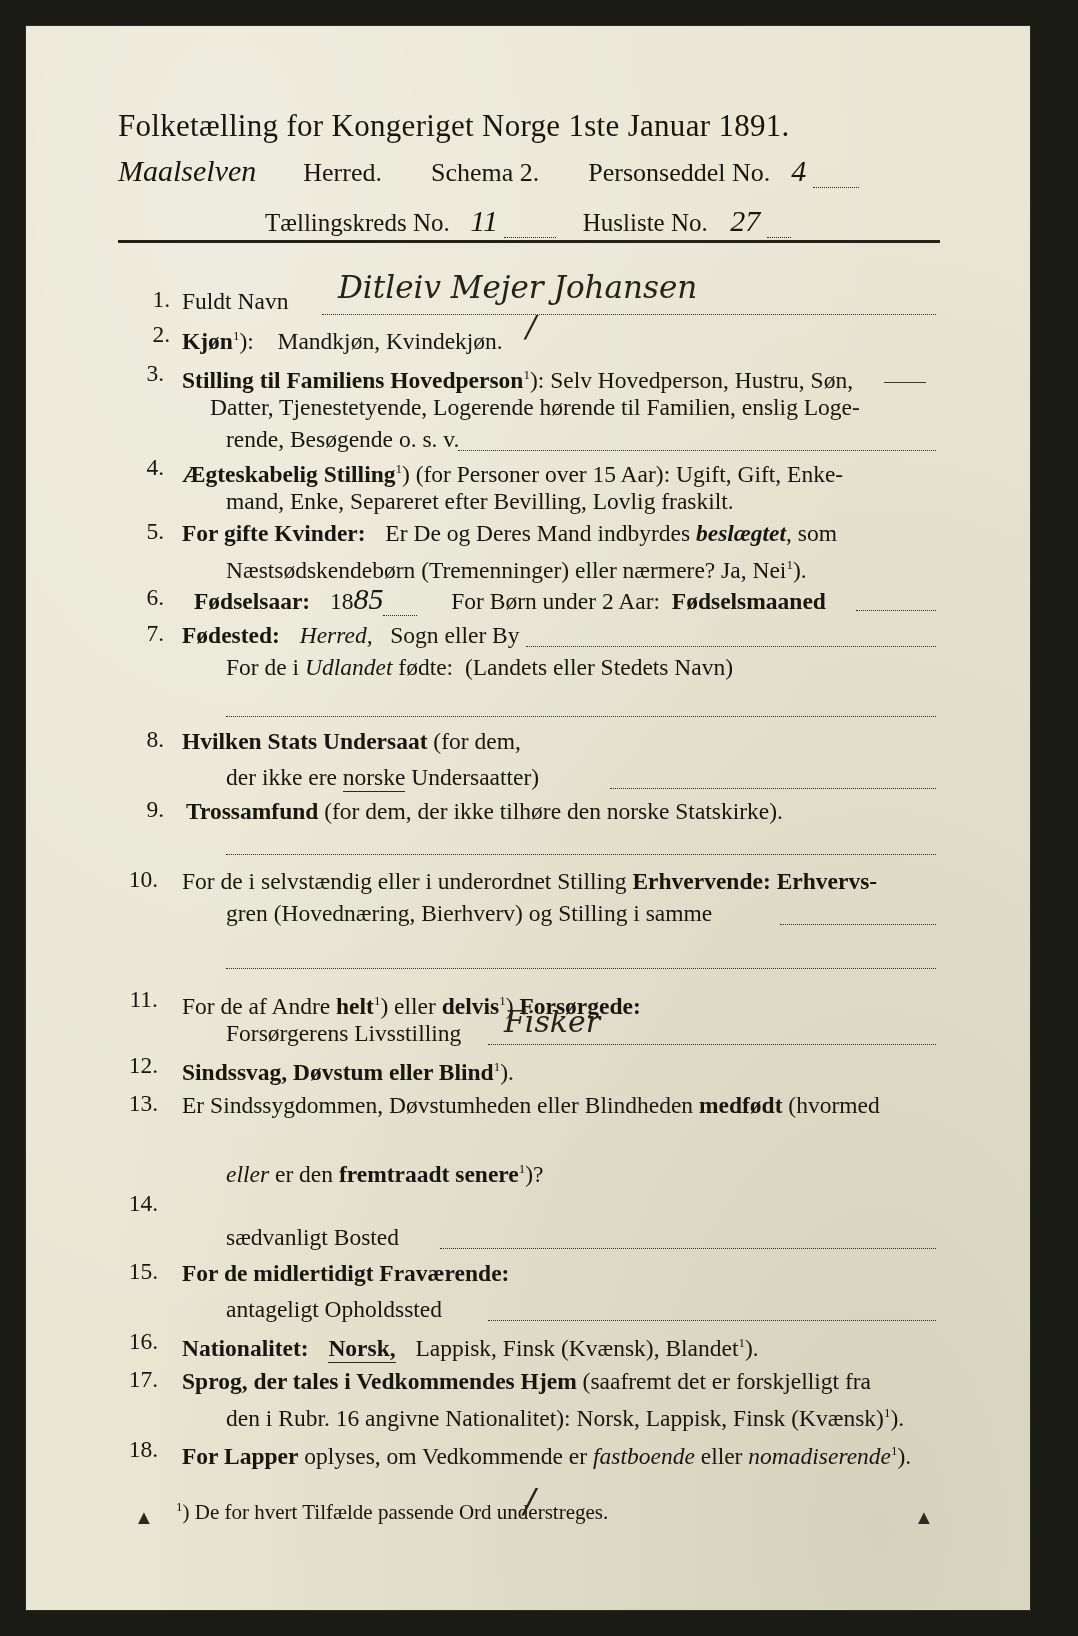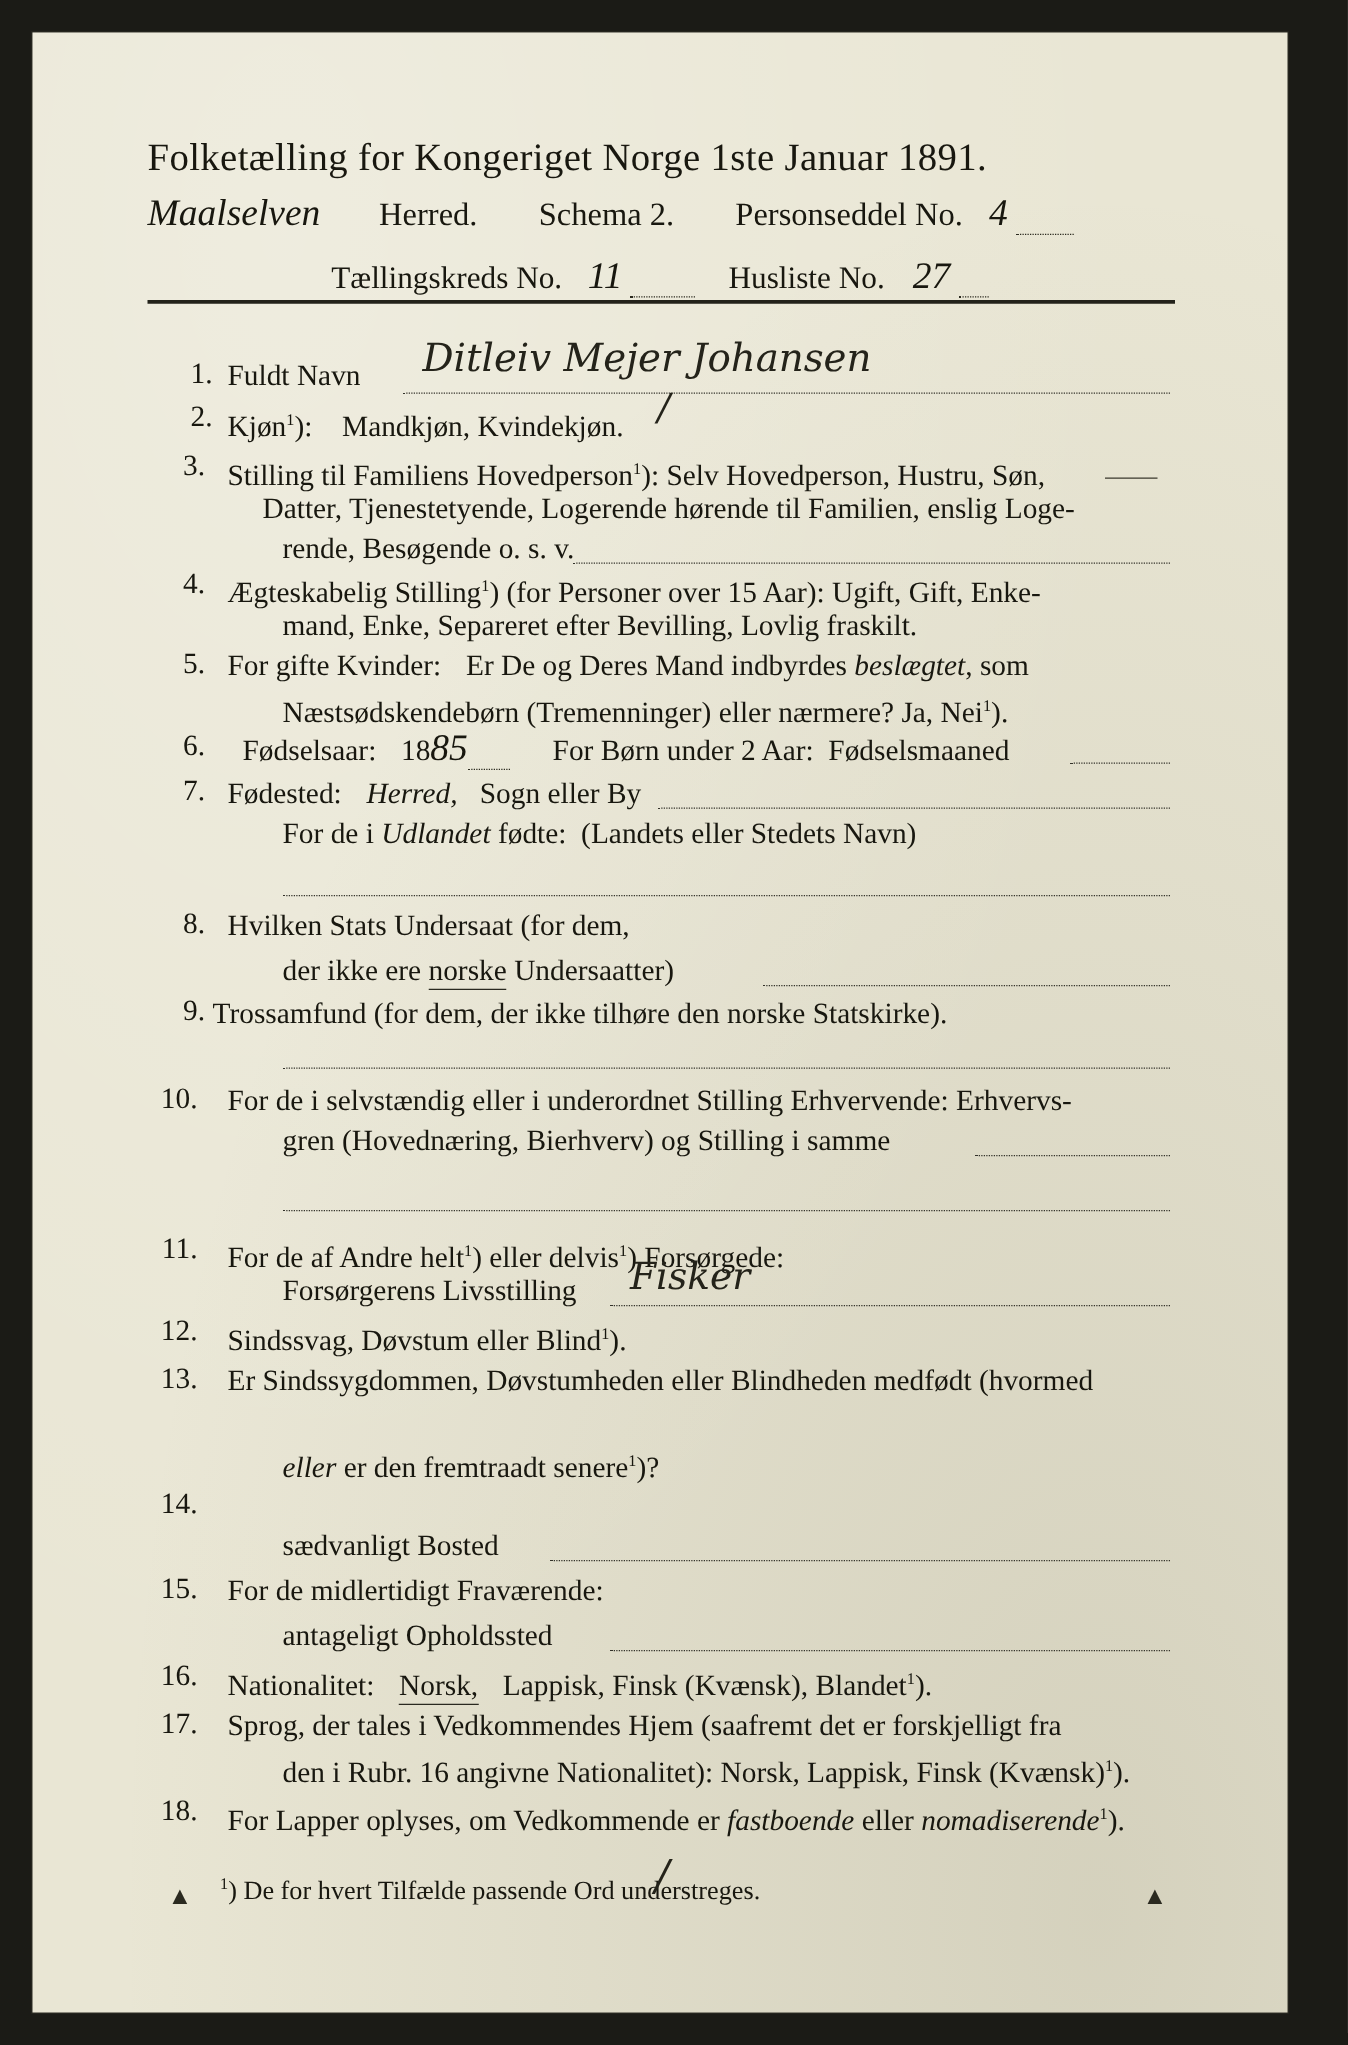--- a/index.html
+++ b/index.html
@@ -95,21 +95,21 @@
     font-size: 23.5px;
     line-height: 30px;
     white-space: nowrap;
   }
   .num {
     position: absolute;
     width: 46px;
     text-align: right;
     font-size: 23.5px;
   }
-  .b { font-weight: normal; }
+  .b { font-weight: bold; }
   .i { font-style: italic; }
   .sup { font-size: 13px; vertical-align: super; }
 
   .dotline {
     position: absolute;
     border-bottom: 1.8px dotted #33322a;
     height: 0;
   }
   .solidline {
     position: absolute;
@@ -243,21 +243,21 @@
       <div class="num" style="left:92px; top:700px;">8.</div>
       <div class="row" style="left:156px; top:700px;">
         <span class="b">Hvilken Stats Undersaat</span><span> (for dem,</span>
       </div>
       <div class="row" style="left:200px; top:736px;">
         <span>der ikke ere <span class="underline-word">norske</span> Undersaatter)</span>
       </div>
       <div class="dotline" style="left:584px; top:762px; width:326px;"></div>
 
       <div class="num" style="left:92px; top:770px;">9.</div>
-      <div class="row" style="left:144px; top:770px;">
+      <div class="row" style="left:160px; top:770px;">
         <span class="b">Trossamfund</span><span> (for dem, der ikke tilhøre den norske Statskirke).</span>
       </div>
       <div class="dotline" style="left:200px; top:828px; width:710px;"></div>
 
       <div class="num" style="left:86px; top:840px;">10.</div>
       <div class="row" style="left:156px; top:840px;">
         <span>For de i selvstændig eller i underordnet Stilling <span class="b">Erhvervende:</span> <span class="b">Erhvervs-</span></span>
       </div>
       <div class="row" style="left:200px; top:872px;">gren (Hovednæring, Bierhverv) og Stilling i samme</div>
       <div class="dotline" style="left:754px; top:898px; width:156px;"></div>

